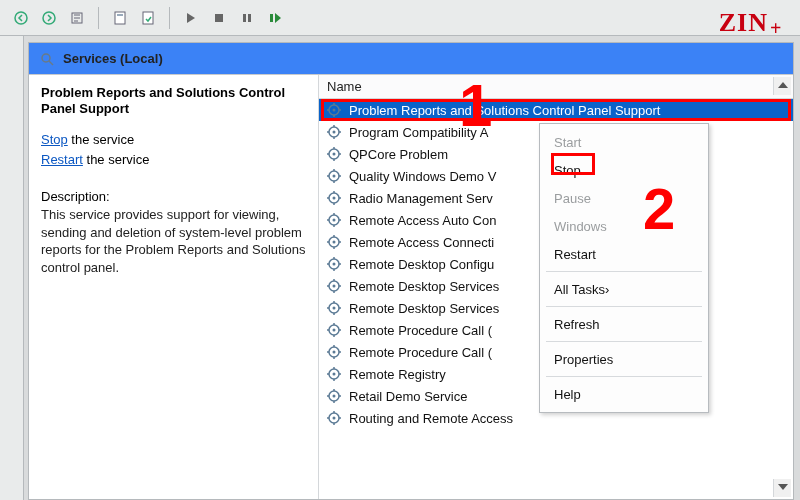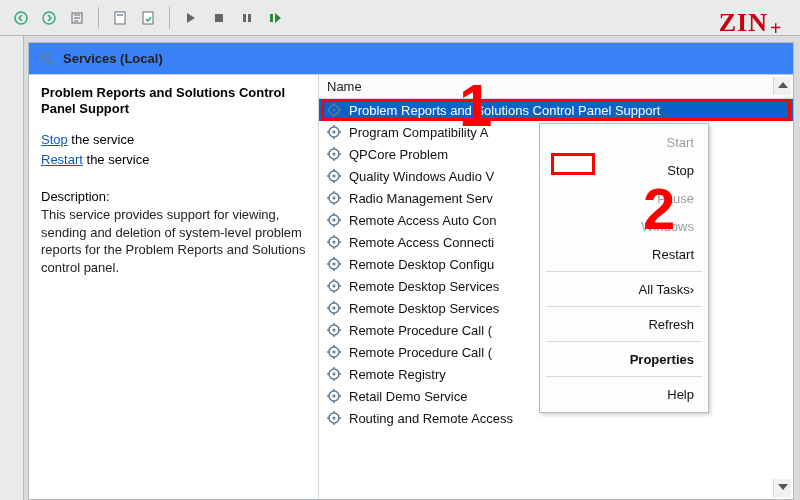--- a/index.html
+++ b/index.html
@@ -29,24 +29,24 @@
 .gear{flex:0 0 18px;height:18px;display:inline-flex;align-items:center;justify-content:center}
 .svc-label{color:#111}
 .highlight-sel{position:absolute;top:24px;left:2px;right:2px;height:22px;border:3px solid #ff0000;pointer-events:none}
 .scroll-ctl{position:absolute;right:2px;width:18px;background:#f0f0f0;border-left:1px solid #d4d7da}
 .scroll-up{top:2px;height:18px}
 .scroll-dn{bottom:2px;height:18px}
 .carets{width:0;height:0;border-left:5px solid transparent;border-right:5px solid transparent;margin:5px auto}
 .caret-up{border-bottom:6px solid #555}
 .caret-dn{border-top:6px solid #555}
 .ctxmenu{position:absolute;top:48px;left:510px;width:170px;background:#fdfdfd;border:1px solid #b7bbbf;box-shadow:2px 2px 4px rgba(0,0,0,.18);padding:4px 0;z-index:30}
-.mi{height:28px;display:flex;align-items:center;padding:0 14px;justify-content:flex-end}
+.mi{height:28px;display:flex;align-items:center;padding:0 14px;justify-content:flex-start}
 .mi.disabled{color:#9a9d9f}
 .mi.enabled{color:#111}
-.mi.bold{font-weight:700}
+.mi.bold{font-weight:400}
 .msep{height:1px;background:#d7dadd;margin:3px 6px}
 .stop-box{position:absolute;top:78px;left:522px;width:44px;height:22px;border:3px solid #ff0000;z-index:31;pointer-events:none}
 .anno{position:absolute;font-family:"Segoe UI",Arial,sans-serif;font-weight:700;color:#ff0000;z-index:40;pointer-events:none}
 .anno1{top:-4px;left:430px;font-size:60px}
 .anno2{top:100px;left:614px;font-size:58px}
 .logo{position:absolute;top:8px;right:12px;font-family:Georgia,serif;font-weight:700;font-size:26px;color:#c80010;letter-spacing:1px;z-index:50}
 .logo .cross{position:relative;display:inline-block;width:20px}
 .logo .cross::before{content:"+";position:absolute;top:-14px;left:2px;font-size:20px;color:#c80010}
 svg{display:block}
 </style>
@@ -187,21 +187,21 @@
                   <circle cx="8" cy="8" r="5" fill="none" stroke="#5b7a95" stroke-width="1.5"></circle>
                   <circle cx="8" cy="8" r="1.5" fill="#5b7a95"></circle>
                   <g stroke="#5b7a95" stroke-width="1.5">
                     <line x1="8" y1="1" x2="8" y2="3"></line>
                     <line x1="8" y1="13" x2="8" y2="15"></line>
                     <line x1="1" y1="8" x2="3" y2="8"></line>
                     <line x1="13" y1="8" x2="15" y2="8"></line>
                   </g>
                 </svg>
               </span>
-              <span class="svc-label">Quality Windows Audio V</span>
+              <span class="svc-label">Quality Windows Demo V</span>
             </div>
             <div class="row">
               <span class="gear">
                 <svg width="16" height="16">
                   <circle cx="8" cy="8" r="5" fill="none" stroke="#5b7a95" stroke-width="1.5"></circle>
                   <circle cx="8" cy="8" r="1.5" fill="#5b7a95"></circle>
                   <g stroke="#5b7a95" stroke-width="1.5">
                     <line x1="8" y1="1" x2="8" y2="3"></line>
                     <line x1="8" y1="13" x2="8" y2="15"></line>
                     <line x1="1" y1="8" x2="3" y2="8"></line>

